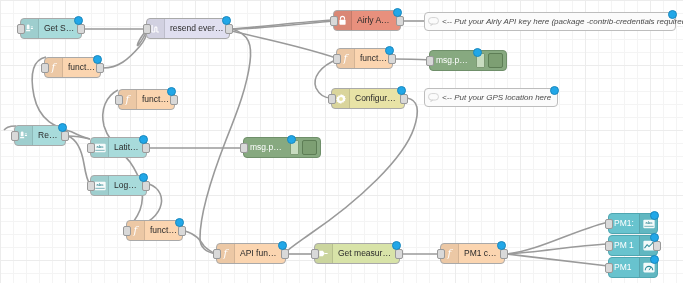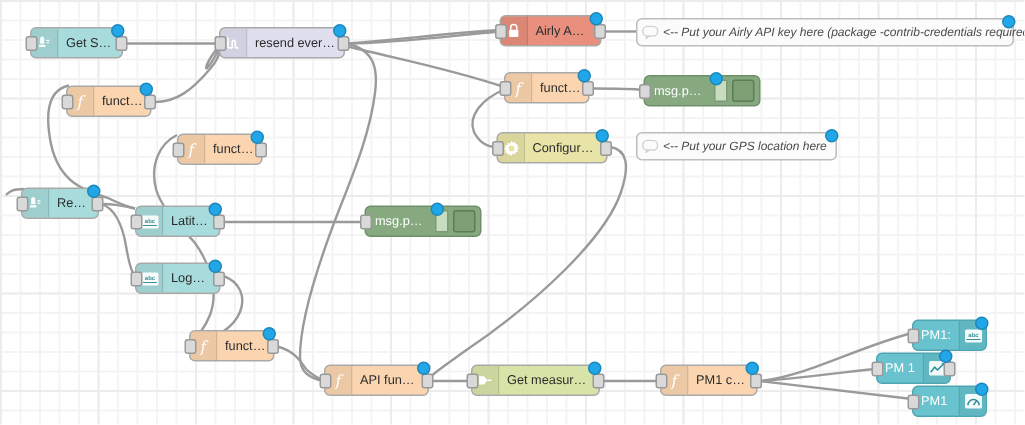--- a/index.html
+++ b/index.html
@@ -301,21 +301,21 @@
         <span class="ico">
           <svg width="12" height="10" viewBox="0 0 18 14">
             <rect x="0.5" y="0.5" width="17" height="13" rx="1.5" fill="#fff" opacity=".92"></rect>
             <text x="9" y="7.5" font-family="Liberation Sans, sans-serif" font-size="6" font-weight="bold" text-anchor="middle" fill="#3f8f99">abc</text>
             <path stroke="#3f8f99" stroke-width="1" d="M2 10.5 h14"></path>
           </svg>
         </span>
         <span class="port in"></span>
         <span class="dot"></span>
       </div>
-      <div class="node n-ui rightico" style="left: 584px; top: 235px; width: 50px; justify-content: center;">
+      <div class="node n-ui rightico" style="left: 608px; top: 235px; width: 50px; justify-content: center;">
         <span class="lbl">PM 1</span>
         <span class="ico">
           <svg width="12" height="11" viewBox="0 0 16 14">
             <rect x="0.5" y="0.5" width="15" height="13" rx="1.5" fill="#fff" opacity=".92"></rect>
             <path fill="none" stroke="#2e8b99" stroke-width="1.4" d="M2 10.5 L5.5 6 L8 8.5 L13.5 3"></path>
             <path fill="#2e8b99" d="M11.5 2.4 h2.6 v2.6 z"></path>
           </svg>
         </span>
         <span class="port in"></span>
         <span class="port out"></span>

